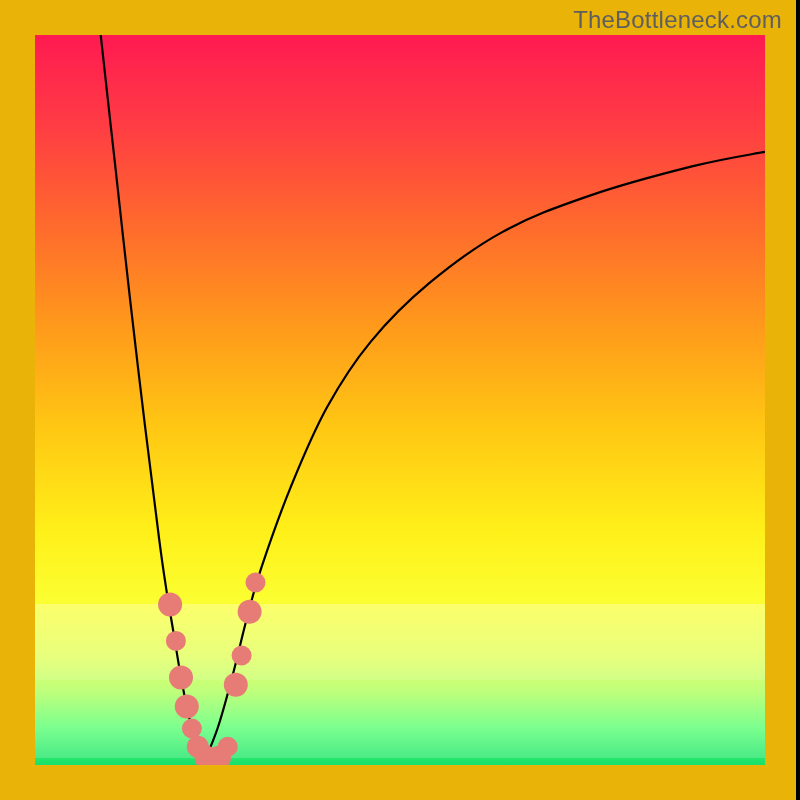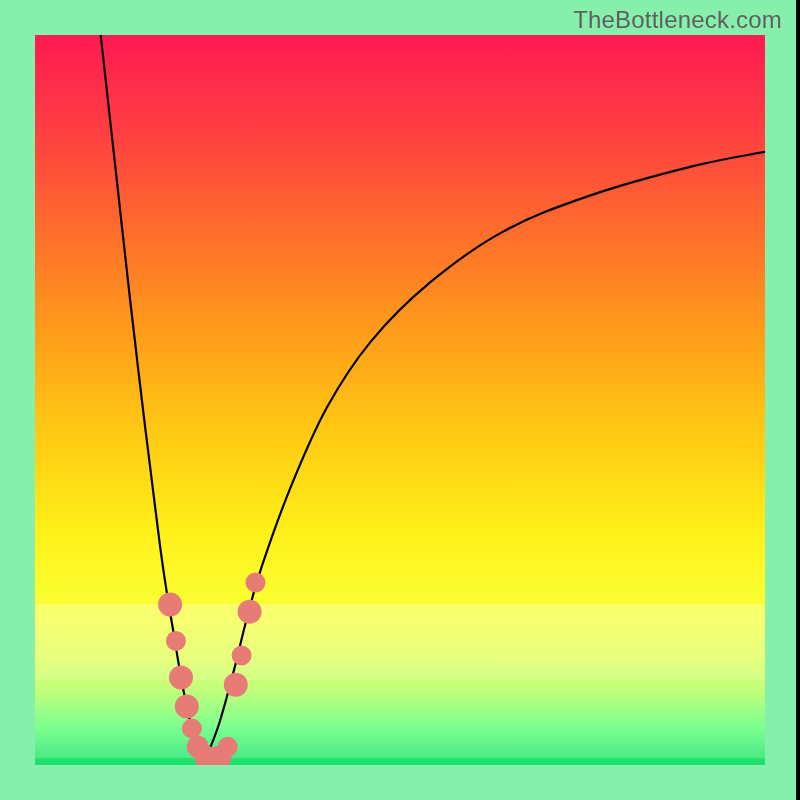--- a/index.html
+++ b/index.html
@@ -10,21 +10,21 @@
     background: #000;
     overflow: hidden;
     font-family: Arial, Helvetica, sans-serif;
   }
   .frame {
     position: absolute;
     left: 0;
     top: 0;
     width: 796px;
     height: 800px;
-    background: #86efac;
+    background: #eab308;
   }
   .plot-area {
     position: absolute;
     left: 35px;
     top: 35px;
     width: 730px;
     height: 730px;
     background: linear-gradient(
       to bottom,
       #ff1a51 0%,

